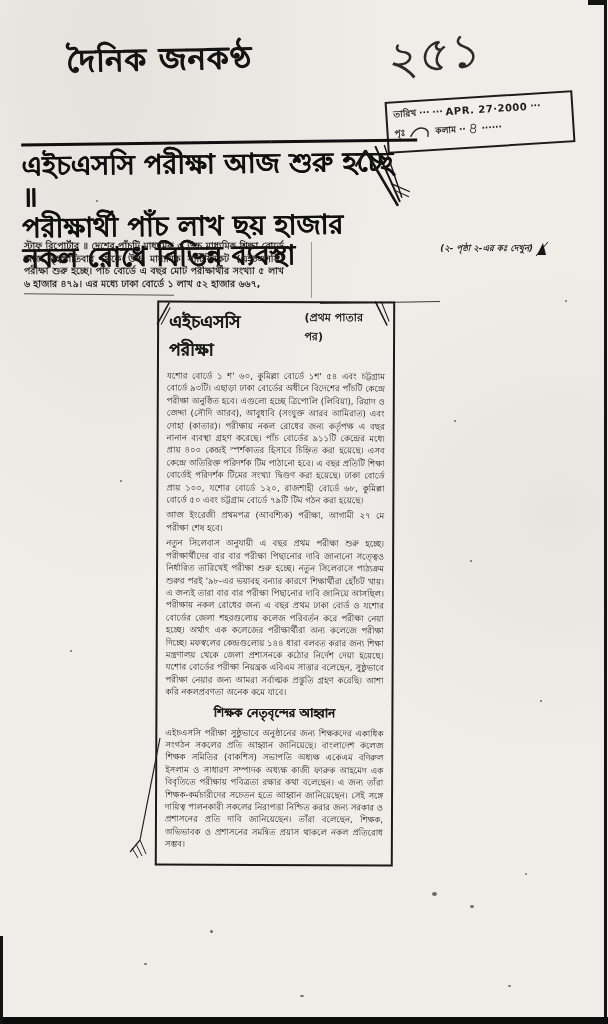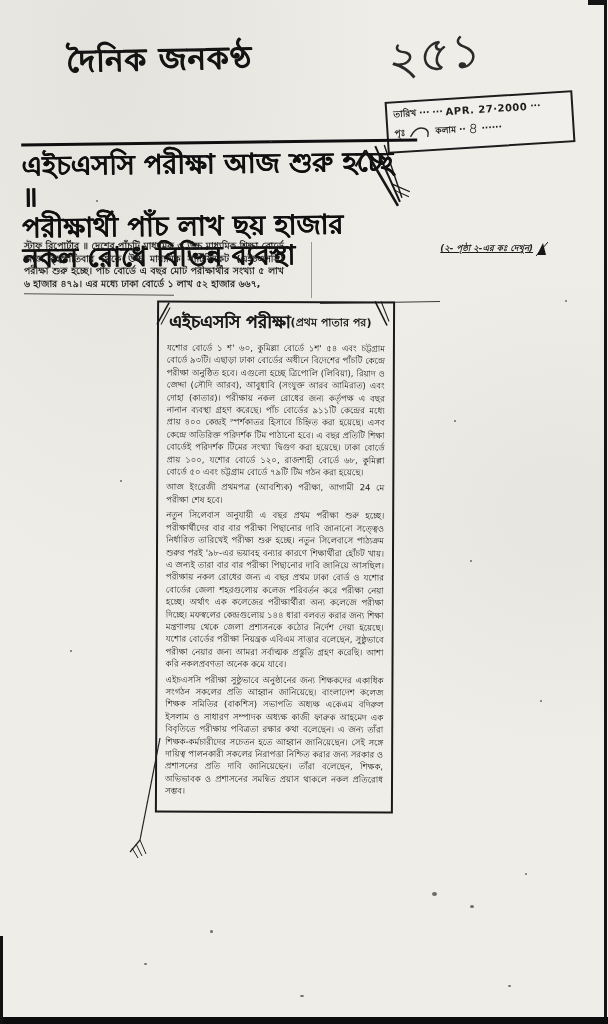--- a/index.html
+++ b/index.html
@@ -69,35 +69,35 @@
     display:flex;gap:4px;color:#1d1d1d;
   }
   .intro .col{
     width:260px;font-size:9.4px;line-height:1.34;text-align:justify;
     font-weight:bold;
   }
   .col-rule{position:absolute;left:287px;top:2px;width:1px;height:56px;background:#9a9892;}
   .intro .byline{font-weight:bold;}
   .continuation{
     text-align:right;font-style:italic;font-size:8.6px;margin-top:2px;
-    display:flex;justify-content:flex-end;align-items:center;gap:3px;text-decoration:underline;
+    display:flex;justify-content:flex-end;align-items:center;gap:3px;
   }
   .dash-under{position:absolute;left:296px;top:62px;width:120px;border-top:1px solid #3a3a3a;transform:rotate(-1deg);}
   .dash-under2{position:absolute;left:0px;top:64px;width:150px;border-top:1px solid #55534d;transform:rotate(0.6deg);}
 
   
   .article-box{
     position:absolute;left:156px;top:301px;width:238px;
     border:2px solid #1a1a1a;
     transform:rotate(0.25deg);
     padding:5px 8px 10px 8px;
     color:#1b1b1b;background:rgba(255,255,255,0.08);
     box-sizing:border-box;
   }
-  .article-head{display:flex;align-items:center;gap:0;margin:1px 0 5px 2px;}
+  .article-head{display:flex;align-items:flex-start;gap:14px;margin:1px 0 5px 2px;}
   .article-title{font-size:17px;font-weight:bold;text-shadow:0.4px 0 0 #1b1b1b;}
   .article-title-note{font-size:11px;font-weight:bold;}
   .article-box p{
     margin:0 0 3px 0;font-size:8.5px;line-height:1.46;text-align:justify;
     font-weight:500;
   }
   .subhead{
     text-align:center;font-size:12px;font-weight:bold;margin:5px 0 3px 0;
     text-shadow:0.3px 0 0 #1b1b1b;
   }
@@ -181,23 +181,24 @@
       <path d="M4,2 L16,26" stroke="#1a1a1a" stroke-width="1.6" fill="none"></path>
       <path d="M10,2 L18,22" stroke="#1a1a1a" stroke-width="1" fill="none"></path>
     </svg>
 
     <div class="article-head">
       <span class="article-title bn">এইচএসসি পরীক্ষা</span>
       <span class="article-title-note bn">(প্রথম পাতার পর)</span>
     </div>
 
     <p class="bn">যশোর বোর্ডে ১ শ' ৬০, কুমিল্লা বোর্ডে ১শ' ৫৪ এবং চট্টগ্রাম বোর্ডে ৯৩টি। এছাড়া ঢাকা বোর্ডের অধীনে বিদেশের পাঁচটি কেন্দ্রে পরীক্ষা অনুষ্ঠিত হবে। এগুলো হচ্ছে ত্রিপোলি (লিবিয়া), রিয়াদ ও জেদ্দা (সৌদি আরব), আবুধাবি (সংযুক্ত আরব আমিরাত) এবং দোহা (কাতার)। পরীক্ষায় নকল রোধের জন্য কর্তৃপক্ষ এ বছর নানান ব্যবস্থা গ্রহণ করেছে। পাঁচ বোর্ডের ৯১১টি কেন্দ্রের মধ্যে প্রায় ৪০০ কেন্দ্রই স্পর্শকাতর হিসাবে চিহ্নিত করা হয়েছে। এসব কেন্দ্রে অতিরিক্ত পরিদর্শক টিম পাঠানো হবে। এ বছর প্রতিটি শিক্ষা বোর্ডেই পরিদর্শক টিমের সংখ্যা দ্বিগুণ করা হয়েছে। ঢাকা বোর্ডে প্রায় ১০০, যশোর বোর্ডে ১২০, রাজশাহী বোর্ডে ৬৮, কুমিল্লা বোর্ডে ৫০ এবং চট্টগ্রাম বোর্ডে ৭৯টি টিম গঠন করা হয়েছে।</p>
-    <p class="bn">আজ ইংরেজী প্রথমপত্র (আবশ্যিক) পরীক্ষা, আগামী 24 মে পরীক্ষা শেষ হবে।</p>
+    <p class="bn">আজ ইংরেজী প্রথমপত্র (আবশ্যিক) পরীক্ষা, আগামী ২৭ মে পরীক্ষা শেষ হবে।</p>
     <p class="bn">নতুন সিলেবাস অনুযায়ী এ বছর প্রথম পরীক্ষা শুরু হচ্ছে। পরীক্ষার্থীদের বার বার পরীক্ষা পিছানোর দাবি জানানো সত্ত্বেও নির্ধারিত তারিখেই পরীক্ষা শুরু হচ্ছে। নতুন সিলেবাসে পাঠ্যক্রম শুরুর পরই '৯৮-এর ভয়াবহ বন্যার কারণে শিক্ষার্থীরা হোঁচট খায়। এ জন্যই তারা বার বার পরীক্ষা পিছানোর দাবি জানিয়ে আসছিল। পরীক্ষায় নকল রোধের জন্য এ বছর প্রথম ঢাকা বোর্ড ও যশোর বোর্ডের জেলা শহরগুলোয় কলেজ পরিবর্তন করে পরীক্ষা নেয়া হচ্ছে। অর্থাৎ এক কলেজের পরীক্ষার্থীরা অন্য কলেজে পরীক্ষা দিচ্ছে। মফস্বলের কেন্দ্রগুলোয় ১৪৪ ধারা বলবত করার জন্য শিক্ষা মন্ত্রণালয় থেকে জেলা প্রশাসনকে কঠোর নির্দেশ দেয়া হয়েছে। যশোর বোর্ডের পরীক্ষা নিয়ন্ত্রক এবিএম সাত্তার বলেছেন, সুষ্ঠুভাবে পরীক্ষা নেয়ার জন্য আমরা সর্বাত্মক প্রস্তুতি গ্রহণ করেছি। আশা করি নকলপ্রবণতা অনেক কমে যাবে।</p>
 
+    <div class="subhead bn">শিক্ষক নেতৃবৃন্দের আহ্বান</div>
 
     <p class="bn">এইচএসসি পরীক্ষা সুষ্ঠুভাবে অনুষ্ঠানের জন্য শিক্ষকদের একাধিক সংগঠন সকলের প্রতি আহ্বান জানিয়েছে। বাংলাদেশ কলেজ শিক্ষক সমিতির (বাকশিস) সভাপতি অধ্যক্ষ একেএম বদিরুল ইসলাম ও সাধারণ সম্পাদক অধ্যক্ষ কাজী ফারুক আহমেদ এক বিবৃতিতে পরীক্ষায় পবিত্রতা রক্ষার কথা বলেছেন। এ জন্য তাঁরা শিক্ষক-কর্মচারীদের সচেতন হতে আহ্বান জানিয়েছেন। সেই সঙ্গে দায়িত্ব পালনকারী সকলের নিরাপত্তা নিশ্চিত করার জন্য সরকার ও প্রশাসনের প্রতি দাবি জানিয়েছেন। তাঁরা বলেছেন, শিক্ষক, অভিভাবক ও প্রশাসনের সমন্বিত প্রয়াস থাকলে নকল প্রতিরোধ সম্ভব।</p>
   </div>
 
   <svg class="pen-line" viewBox="0 0 50 124">
     <path d="M34,2 L14,104" stroke="#222" stroke-width="1.2" fill="none"></path>
     <path d="M14,104 L4,116" stroke="#222" stroke-width="1.2" fill="none"></path>
     <path d="M14,104 L20,118 M10,108 L16,120 M6,112 L12,122" stroke="#222" stroke-width="1" fill="none"></path>
   </svg>
 

